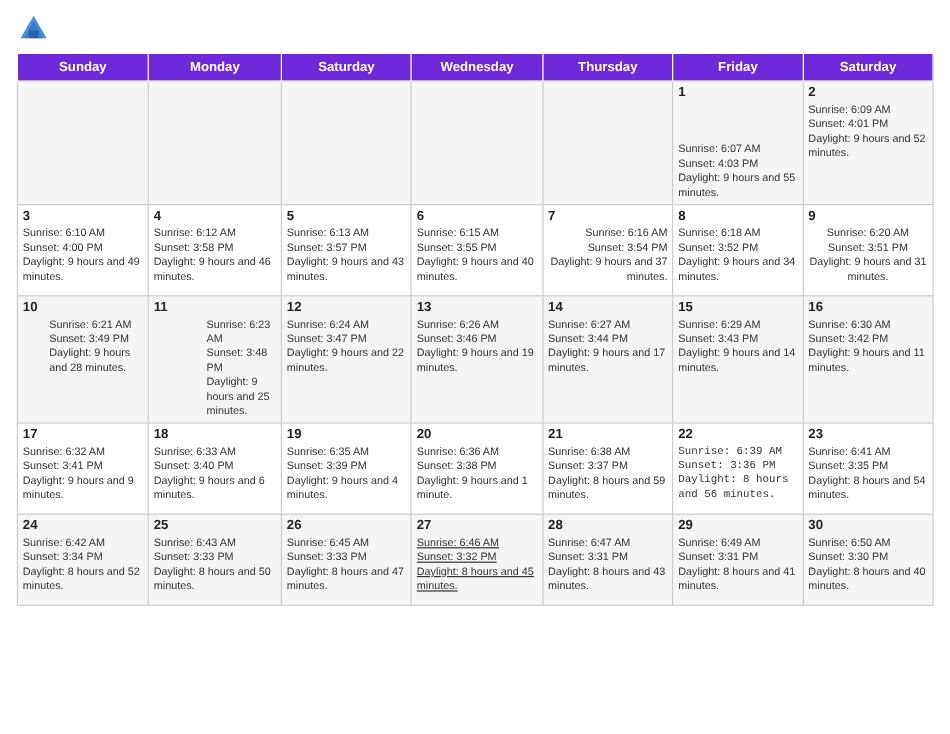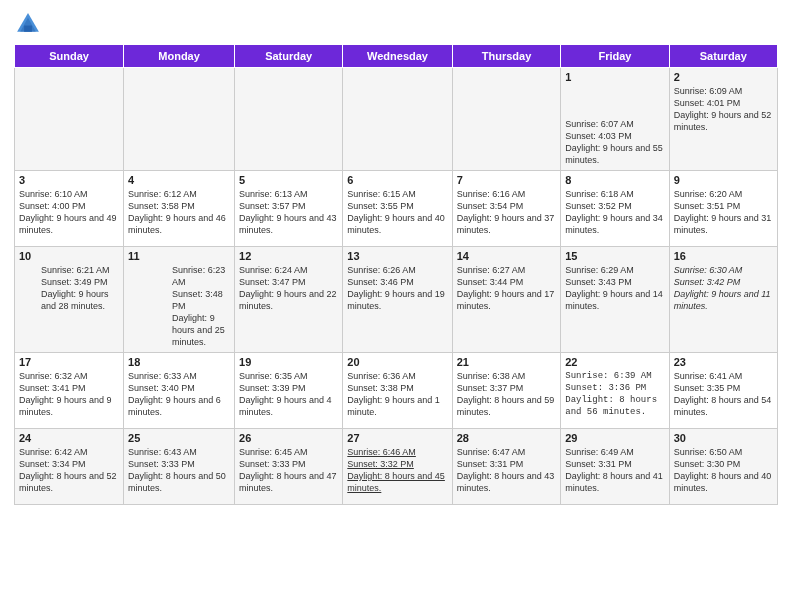--- a/index.html
+++ b/index.html
@@ -170,33 +170,33 @@
 Daylight: 9 hours and 43 minutes.</div>
           </td>
           <td>
             <div class="day-num">6</div>
             <div class="day-info" style="white-space: pre-line;">Sunrise: 6:15 AM
 Sunset: 3:55 PM
 Daylight: 9 hours and 40 minutes.</div>
           </td>
           <td>
             <div class="day-num">7</div>
-            <div class="day-info" style="white-space: pre-line;">Sunrise: 6:16 AM
+            <div class="day-info" style="white-space: pre-line; text-align: right;">Sunrise: 6:16 AM
 Sunset: 3:54 PM
 Daylight: 9 hours and 37 minutes.</div>
           </td>
           <td>
             <div class="day-num">8</div>
             <div class="day-info" style="white-space: pre-line;">Sunrise: 6:18 AM
 Sunset: 3:52 PM
 Daylight: 9 hours and 34 minutes.</div>
           </td>
           <td>
             <div class="day-num">9</div>
-            <div class="day-info" style="white-space: pre-line;">Sunrise: 6:20 AM
+            <div class="day-info" style="white-space: pre-line; text-align: center;">Sunrise: 6:20 AM
 Sunset: 3:51 PM
 Daylight: 9 hours and 31 minutes.</div>
           </td>
         </tr>
         <tr>
           <td>
             <div class="day-num">10</div>
             <div class="day-info" style="white-space: pre-line; margin-left: 22px;">Sunrise: 6:21 AM
 Sunset: 3:49 PM
 Daylight: 9 hours and 28 minutes.</div>
@@ -226,21 +226,21 @@
 Daylight: 9 hours and 17 minutes.</div>
           </td>
           <td>
             <div class="day-num">15</div>
             <div class="day-info" style="white-space: pre-line;">Sunrise: 6:29 AM
 Sunset: 3:43 PM
 Daylight: 9 hours and 14 minutes.</div>
           </td>
           <td>
             <div class="day-num">16</div>
-            <div class="day-info" style="white-space: pre-line; font-style: italic;">Sunrise: 6:30 AM
+            <div class="day-info" style="white-space: pre-line;">Sunrise: 6:30 AM
 Sunset: 3:42 PM
 Daylight: 9 hours and 11 minutes.</div>
           </td>
         </tr>
         <tr>
           <td>
             <div class="day-num">17</div>
             <div class="day-info" style="white-space: pre-line;">Sunrise: 6:32 AM
 Sunset: 3:41 PM
 Daylight: 9 hours and 9 minutes.</div>

